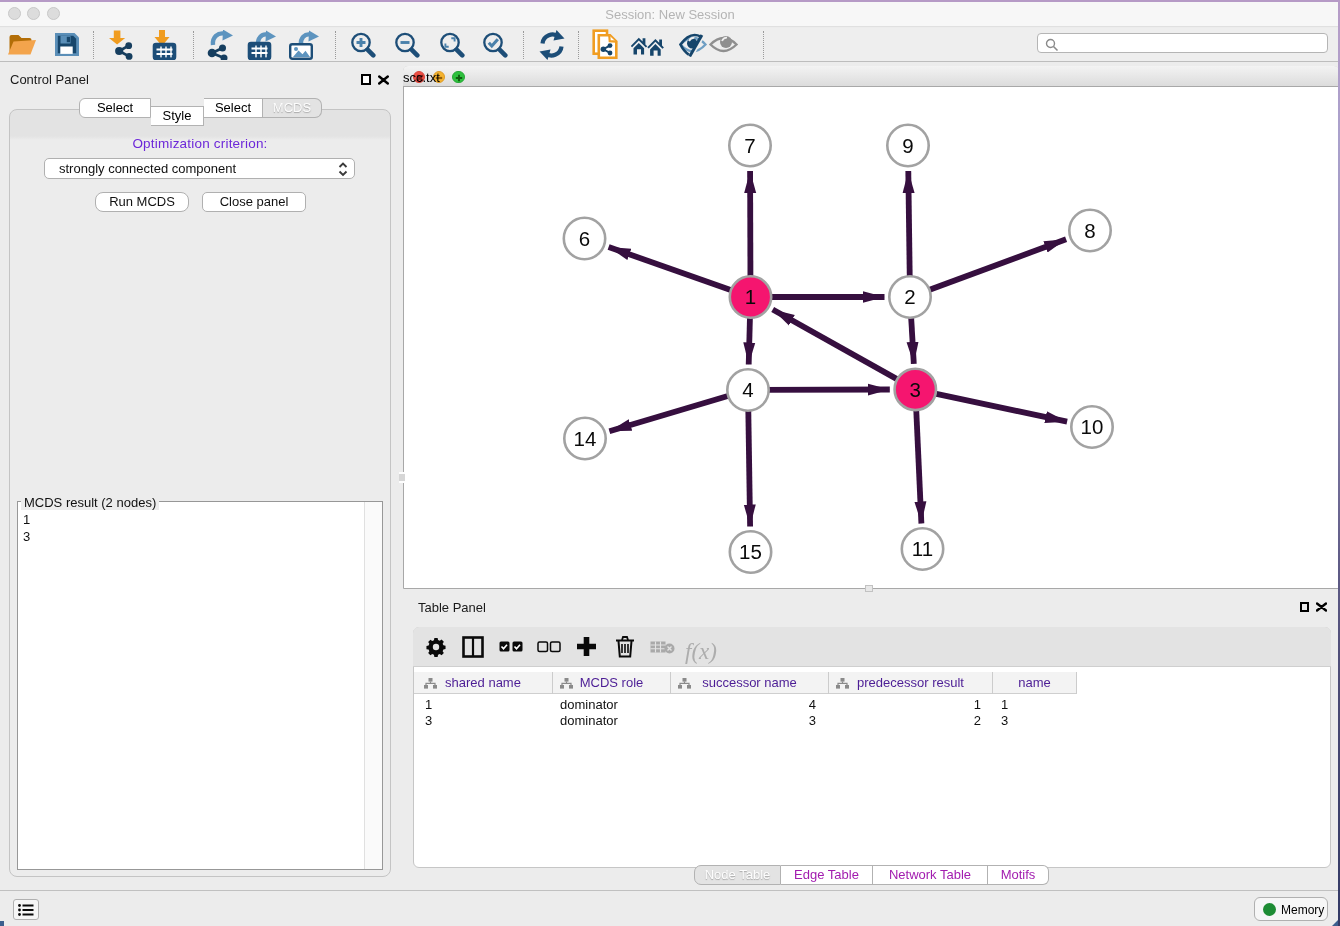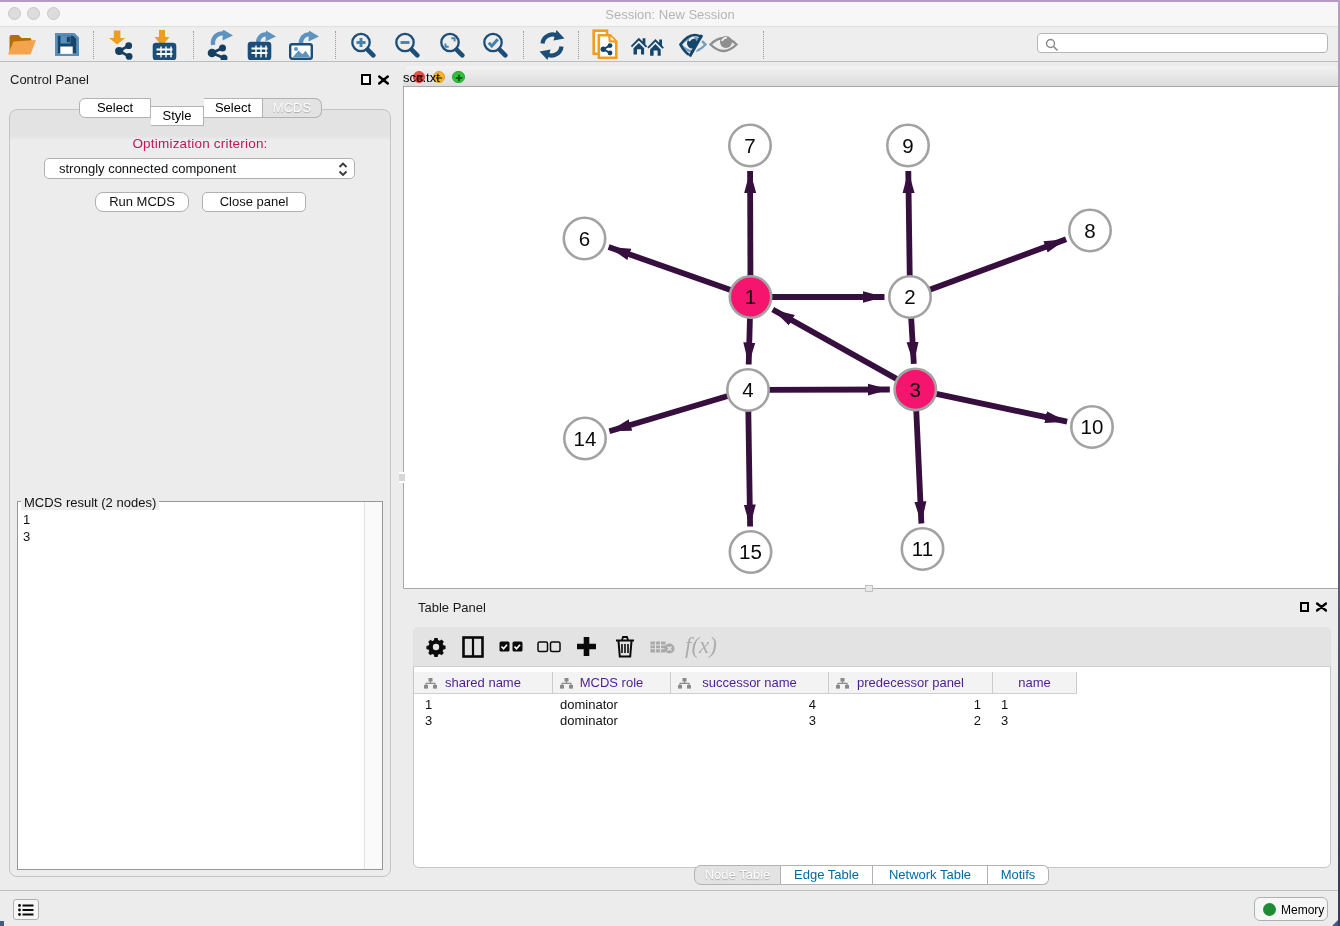--- a/index.html
+++ b/index.html
@@ -14,21 +14,21 @@
 #toolbar { left:0; top:28px; width:1340px; height:34px; background:#eeeeee; border-bottom:1px solid #bdbdbd; }
 .sep { position:absolute; top:3px; height:28px; width:1px; border-left:1px dotted #9a9a9a; }
 .ticon { position:absolute; top:2px; }
 #search { left:1037px; top:33px; width:291px; height:20px; background:#fff; border:1px solid #b5b5b5; border-radius:4px; }
 
 #cp-title { left:10px; top:72px; font-size:13px; color:#1a1a1a; }
 #cp-box { left:9px; top:109px; width:382px; height:768px; border:1px solid #c4c4c4; border-radius:8px;
   background:linear-gradient(#e3e3e3 0, #e3e3e3 26px, #ececec 30px); }
 .tabseg { position:absolute; top:98px; height:20px; font-size:13px; color:#000; background:#fff;
   border:1px solid #b2b2b2; text-align:center; line-height:18px; }
-#opt-label { left:9px; top:136px; width:382px; text-align:center; font-size:13.5px; letter-spacing:0.2px; color:#be185d; }
+#opt-label { left:9px; top:136px; width:382px; text-align:center; font-size:13.5px; letter-spacing:0.2px; color:#6d28d9; }
 #dropdown { left:44px; top:158px; width:311px; height:21px; background:#fff; border:1px solid #b0b0b0; border-radius:5px;
   font-size:13px; line-height:19px; padding-left:14px; color:#111; }
 .btn { position:absolute; top:192px; height:20px; background:#fff; border:1px solid #b0b0b0; border-radius:5px;
   font-size:13px; text-align:center; line-height:18px; color:#111; }
 #mcds-white { left:17px; top:501px; width:366px; height:369px; background:#fff; border:1px solid #979797; }
 #mcds-legend { left:21px; top:495px; font-size:13px; color:#111; background:#ececec; padding:0 3px; }
 #mcds-scroll { left:364px; top:502px; width:18px; height:367px; background:#fafafa; border-left:1px solid #e0e0e0; }
 #mcds-text { left:23px; top:512px; font-size:13px; color:#111; line-height:16.5px; }
 
 #net-win { left:403px; top:66px; width:936px; height:523px; border:1px solid #a8a8a8; border-radius:5px 5px 0 0; background:#fff; }
@@ -39,21 +39,21 @@
 
 #tp-title { left:418px; top:600px; font-size:13px; color:#1a1a1a; }
 #tp-box { left:413px; top:627px; width:918px; height:241px; background:#fff; border:1px solid #c6c6c6; border-radius:6px; }
 #tp-toolbar { left:413px; top:627px; width:918px; height:40px; background:#e3e3e3; border-radius:6px 6px 0 0; border-bottom:1px solid #cfcfcf; }
 #thead { left:414px; top:672px; width:663px; height:22px; background:#f3f3f3; border-bottom:1px solid #cfcfcf; }
 .th { position:absolute; top:672px; height:22px; border-right:1px solid #cccccc; font-size:13px; color:#4c1d95; }
 .th span { position:absolute; top:3px; left:0; width:100%; text-align:center; }
 .trow { position:absolute; font-size:13px; color:#111; }
 
 .btab { position:absolute; top:865px; height:20px; background:#fff; border:1px solid #b2b2b2; font-size:13px;
-  text-align:center; line-height:18px; color:#0369a1; }
+  text-align:center; line-height:18px; color:#a21caf; }
 
 #status { left:0; top:890px; width:1340px; height:36px; border-top:1px solid #c0c0c0; background:#ececec; }
 #listbtn { left:13px; top:899px; width:26px; height:21px; background:#f6f6f6; border:1px solid #b0b0b0; border-radius:3px; }
 #membtn { left:1254px; top:897px; width:74px; height:24px; background:#f6f6f6; border:1px solid #b0b0b0; border-radius:6px; font-size:12px; }
 </style>
 </head>
 <body>
 <div class="abs" id="purple"></div>
 <div class="abs" id="titlebar"></div>
 <div class="tl" style="left:8px;"></div>
@@ -328,21 +328,21 @@
     <path d="M7 9 v9 M10 9 v9 M13 9 v9" stroke="#0a0a0a" stroke-width="1.6"></path>
   </svg>
 
   <svg style="position:absolute; left:237px; top:13px;" width="25" height="14" viewBox="0 0 25 14">
     <rect x="0.5" y="1.5" width="15" height="11" fill="#a9a9a9"></rect>
     <path d="M0.5 5 h15 M0.5 8.7 h15 M5.5 1.5 v11 M10.5 1.5 v11" stroke="#e3e3e3" stroke-width="1.1"></path>
     <circle cx="19.5" cy="8.5" r="5" fill="#a9a9a9"></circle>
     <path d="M17.5 6.5 l4 4 M21.5 6.5 l-4 4" stroke="#e3e3e3" stroke-width="1.4"></path>
   </svg>
 
-  <div style="position:absolute; left:272px; top:6px; font-family:'Liberation Serif',serif; font-style:italic; font-size:23px; color:#adadad;">f(x)</div>
+  <div style="position:absolute; left:272px; top:12px; font-family:'Liberation Serif',serif; font-style:italic; font-size:23px; color:#adadad;">f(x)</div>
 </div>
 <div class="abs" id="thead"></div>
 <svg class="abs" style="left:424px; top:678px;" width="13" height="11" viewBox="0 0 13 11">
     <g fill="#8a8a8a">
       <rect x="4.5" y="0" width="4" height="3.6"></rect>
       <rect x="0" y="7" width="4" height="3.6"></rect>
       <rect x="9" y="7" width="4" height="3.6"></rect>
       <path d="M6.5 3.6 v2 M2 7 v-1.7 h9 V7" stroke="#8a8a8a" stroke-width="1.2" fill="none"></path>
     </g>
   </svg>
@@ -373,21 +373,21 @@
 <div class="th" style="left:414px; width:139px;">
     <span>shared name</span>
   </div>
 <div class="th" style="left:553px; width:118px;">
     <span>MCDS role</span>
   </div>
 <div class="th" style="left:671px; width:158px;">
     <span>successor name</span>
   </div>
 <div class="th" style="left:829px; width:164px;">
-    <span>predecessor panel</span>
+    <span>predecessor result</span>
   </div>
 <div class="th" style="left:993px; width:84px;">
     <span>name</span>
   </div>
 <div class="trow" style="left:425px; top:697px;">1</div>
 <div class="trow" style="left:560px; top:697px;">dominator</div>
 <div class="trow" style="left:671px; top:697px; width:145px; text-align:right;">4</div>
 <div class="trow" style="left:829px; top:697px; width:152px; text-align:right;">1</div>
 <div class="trow" style="left:1001px; top:697px;">1</div>
 <div class="trow" style="left:425px; top:713px;">3</div>

